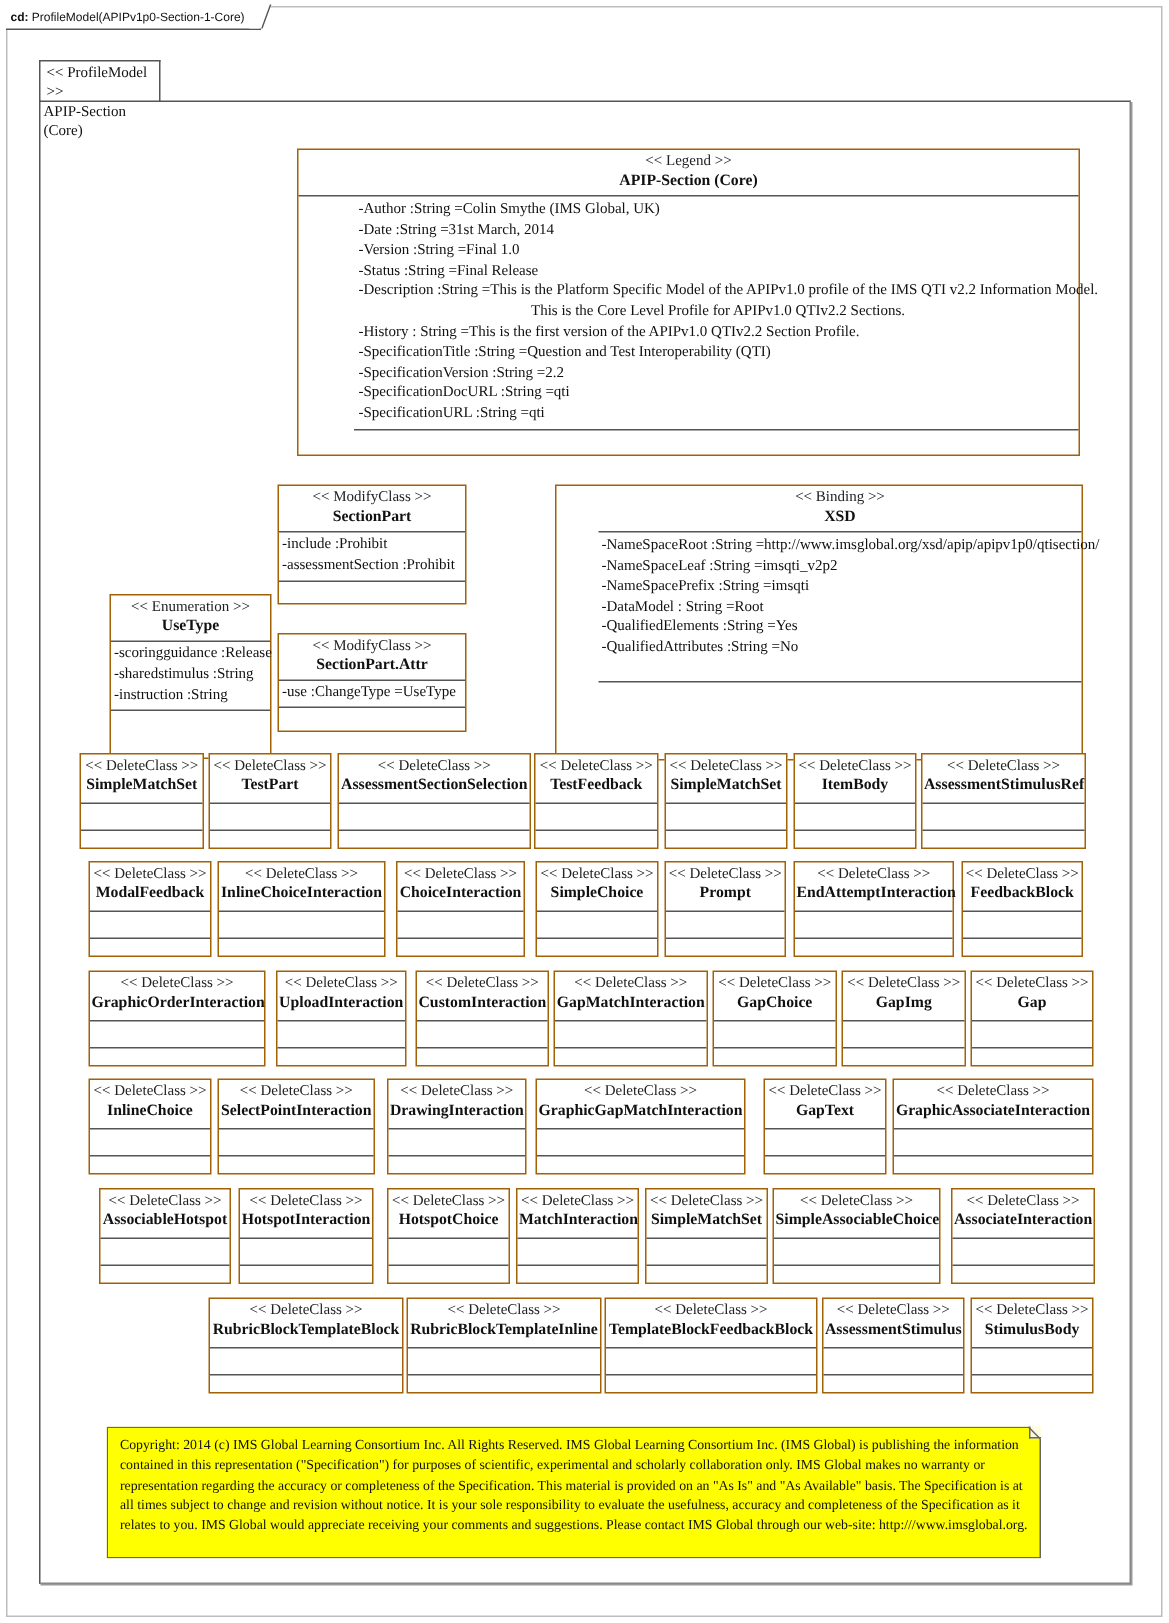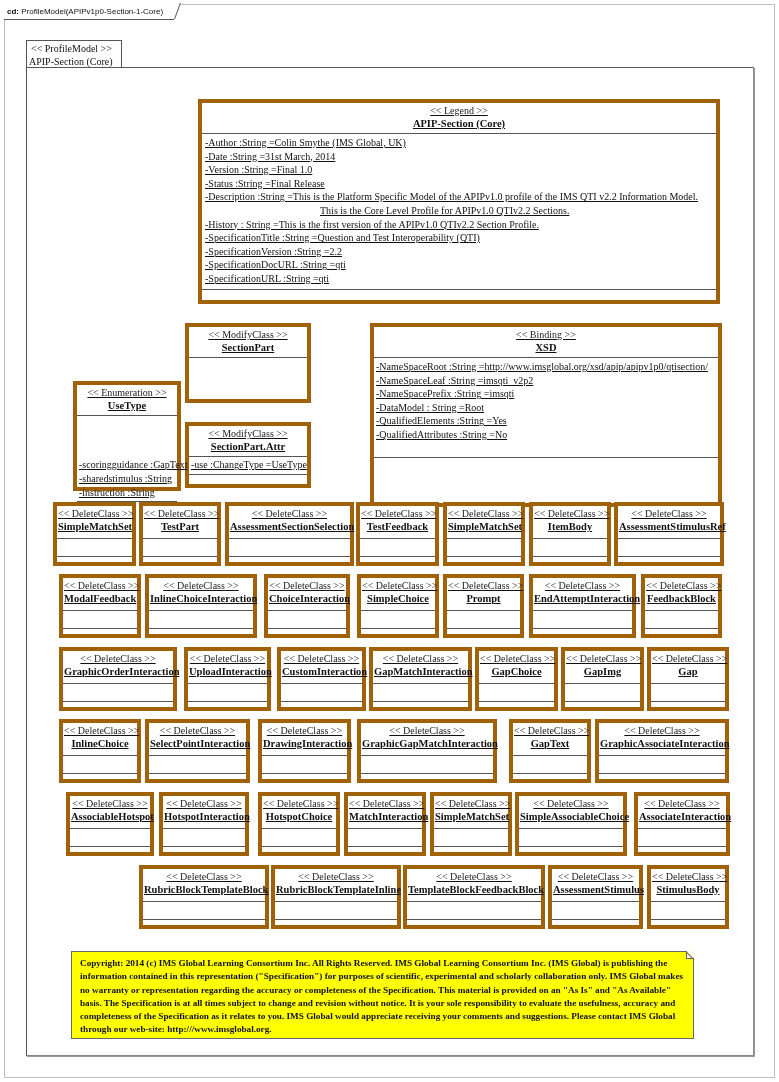--- a/index.html
+++ b/index.html
@@ -4,104 +4,108 @@
 <style>
   * { box-sizing: border-box; margin: 0; padding: 0; }
   html, body { width: 779px; height: 1082px; background: #ffffff; overflow: hidden; }
   body { position: relative; font-family: "Liberation Serif", "DejaVu Serif", serif; color: #111; }
 
   .frame { position: absolute; left: 4px; top: 4px; width: 771px; height: 1074px; border: 1px solid #bdbdbd; }
   .frame-tab { position: absolute; left: 4px; top: 4px; height: 16px; padding: 0 10px 0 3px; border: 1px solid #555; border-top: none; border-left: none; font-family: "Liberation Sans", "DejaVu Sans", sans-serif; font-size: 8px; line-height: 15px; background: #fff; }
   .frame-tab b { font-weight: bold; }
   .frame-tab::after { content: ""; position: absolute; right: -5px; top: -1px; width: 8px; height: 16px; border-right: 1px solid #555; transform: skewX(-20deg); background: #fff; }
 
-  .pkg-tab { position: absolute; left: 26px; top: 40px; width: 96px; height: 28px; border: 1px solid #555; border-bottom: none; font-size: 10px; line-height: 13px; padding: 1px 2px; background: #fff; }
+  .pkg-tab { position: absolute; left: 26px; top: 40px; width: 81px; height: 28px; border: 1px solid #555; border-bottom: none; font-size: 10px; line-height: 13px; padding: 1px 2px; background: #fff; }
   .pkg-tab .s { display: block; padding-left: 2px; }
   .pkg-body { position: absolute; left: 26px; top: 67px; width: 728px; height: 989px; border: 1px solid #555; border-right-color: #888; border-bottom-color: #888; box-shadow: 1px 1px 0 #999; }
 
-  .cls { position: absolute; border: 4px solid #a16207; background: #fff; display: flex; flex-direction: column; font-size: 10px; text-decoration: underline; }
+  .cls { position: absolute; border: 1px solid #a16207; background: #fff; display: flex; flex-direction: column; font-size: 10px; }
   .cls .hdr { text-align: center; padding: 1px 1px 2px; border-bottom: 1px solid #555; white-space: nowrap; }
   .cls .stereo { display: block; line-height: 13px; color: #222; }
   .cls .name { display: block; font-weight: bold; line-height: 14px; font-size: 10.5px; }
   .cls .attrs { border-bottom: 1px solid #555; padding: 2px 3px; line-height: 13.6px; white-space: nowrap; }
   .cls .ops { flex: 1; }
   .cls .attr-indent { padding-left: 115px; }
   .cls.del .hdr { height: 33px; }
   .cls.del .attrs { height: 18px; padding: 0; }
 
-  .note { position: absolute; left: 71px; top: 951px; width: 623px; height: 88px; background: #ffff00; border: 1px solid #666; font-size: 9.2px; line-height: 13.3px; padding: 5px 8px; clip-path: polygon(0 0, calc(100% - 8px) 0, 100% 8px, 100% 100%, 0 100%); font-weight: bold; }
+  .note { position: absolute; left: 71px; top: 951px; width: 623px; height: 88px; background: #ffff00; border: 1px solid #666; font-size: 9.2px; line-height: 13.3px; padding: 5px 8px; clip-path: polygon(0 0, calc(100% - 8px) 0, 100% 8px, 100% 100%, 0 100%); }
   .note-corner { position: absolute; left: 686px; top: 951px; width: 8px; height: 8px; border-left: 1px solid #666; border-bottom: 1px solid #666; background: #fffbe0; }
   .note-border-cut { position: absolute; left: 686px; top: 951px; width: 11px; height: 1px; background: #666; transform-origin: 0 0; transform: rotate(45deg); }
 </style>
 </head>
 <body>
 
 <div class="frame"></div>
 <div class="frame-tab"><b>cd:</b> <span>ProfileModel(APIPv1p0-Section-1-Core)</span></div>
 
 <div class="pkg-tab">
   <span class="s">&lt;&lt; ProfileModel  &gt;&gt;</span>
   <span>APIP-Section (Core)</span>
 </div>
 <div class="pkg-body"></div>
 
 <div class="cls" style="left:198px;top:99px;width:522px;height:205px;">
   <div class="hdr">
     <span class="stereo">&lt;&lt; Legend &gt;&gt;</span>
     <span class="name">APIP-Section (Core)</span>
   </div>
-  <div class="attrs" style="height:156px;">
+  <div class="attrs" style="height:156px;margin-left:37px;">
     <div>-Author :String =Colin Smythe (IMS Global, UK)</div>
     <div>-Date :String =31st March, 2014</div>
     <div>-Version :String =Final 1.0</div>
     <div>-Status :String =Final Release</div>
     <div>-Description  :String =This is the Platform Specific Model of the APIPv1.0 profile of the IMS QTI v2.2 Information Model.</div>
     <div class="attr-indent">This is the Core Level Profile for APIPv1.0 QTIv2.2 Sections.</div>
     <div>-History : String =This is the first version of the APIPv1.0 QTIv2.2 Section Profile.</div>
     <div>-SpecificationTitle    :String =Question and Test Interoperability (QTI)</div>
     <div>-SpecificationVersion    :String =2.2</div>
     <div>-SpecificationDocURL   :String =qti</div>
     <div>-SpecificationURL   :String =qti</div>
   </div>
   <div class="ops"></div>
 </div>
 
 <div class="cls" style="left:185px;top:323px;width:126px;height:80px;">
   <div class="hdr">
     <span class="stereo">&lt;&lt; ModifyClass  &gt;&gt;</span>
     <span class="name">SectionPart</span>
   </div>
+  <div class="attrs" style="height:33px;padding:1px 2px;line-height:14px;">
+    <div>-include :Prohibit</div>
+    <div>-assessmentSection  :Prohibit</div>
+  </div>
   <div class="ops"></div>
 </div>
 
 <div class="cls" style="left:185px;top:422px;width:126px;height:66px;">
   <div class="hdr">
     <span class="stereo">&lt;&lt; ModifyClass  &gt;&gt;</span>
     <span class="name">SectionPart.Attr</span>
   </div>
   <div class="attrs" style="height:18px;padding:1px 2px;line-height:14px;">
     <div>-use :ChangeType =UseType</div>
   </div>
   <div class="ops"></div>
 </div>
 
-<div class="cls" style="left:73px;top:381px;width:108px;height:110px;gap:41px;">
+<div class="cls" style="left:73px;top:396px;width:108px;height:110px;">
   <div class="hdr">
     <span class="stereo">&lt;&lt; Enumeration  &gt;&gt;</span>
     <span class="name">UseType</span>
   </div>
   <div class="attrs" style="height:46px;padding:1px 2px;line-height:14px;">
-    <div>-scoringguidance   :GapText</div>
+    <div>-scoringguidance   :Release</div>
     <div>-sharedstimulus   :String</div>
     <div>-instruction  :String</div>
   </div>
   <div class="ops"></div>
 </div>
 
-<div class="cls" style="left:370px;top:323px;width:352px;height:184px;">
+<div class="cls" style="left:370px;top:323px;width:352px;height:184px;padding-left:28px;">
   <div class="hdr">
     <span class="stereo">&lt;&lt; Binding  &gt;&gt;</span>
     <span class="name">XSD</span>
   </div>
   <div class="attrs" style="height:100px;padding:2px 2px;">
     <div>-NameSpaceRoot :String =http://www.imsglobal.org/xsd/apip/apipv1p0/qtisection/</div>
     <div>-NameSpaceLeaf :String =imsqti_v2p2</div>
     <div>-NameSpacePrefix  :String =imsqti</div>
     <div>-DataModel : String =Root</div>
     <div>-QualifiedElements    :String =Yes</div>

